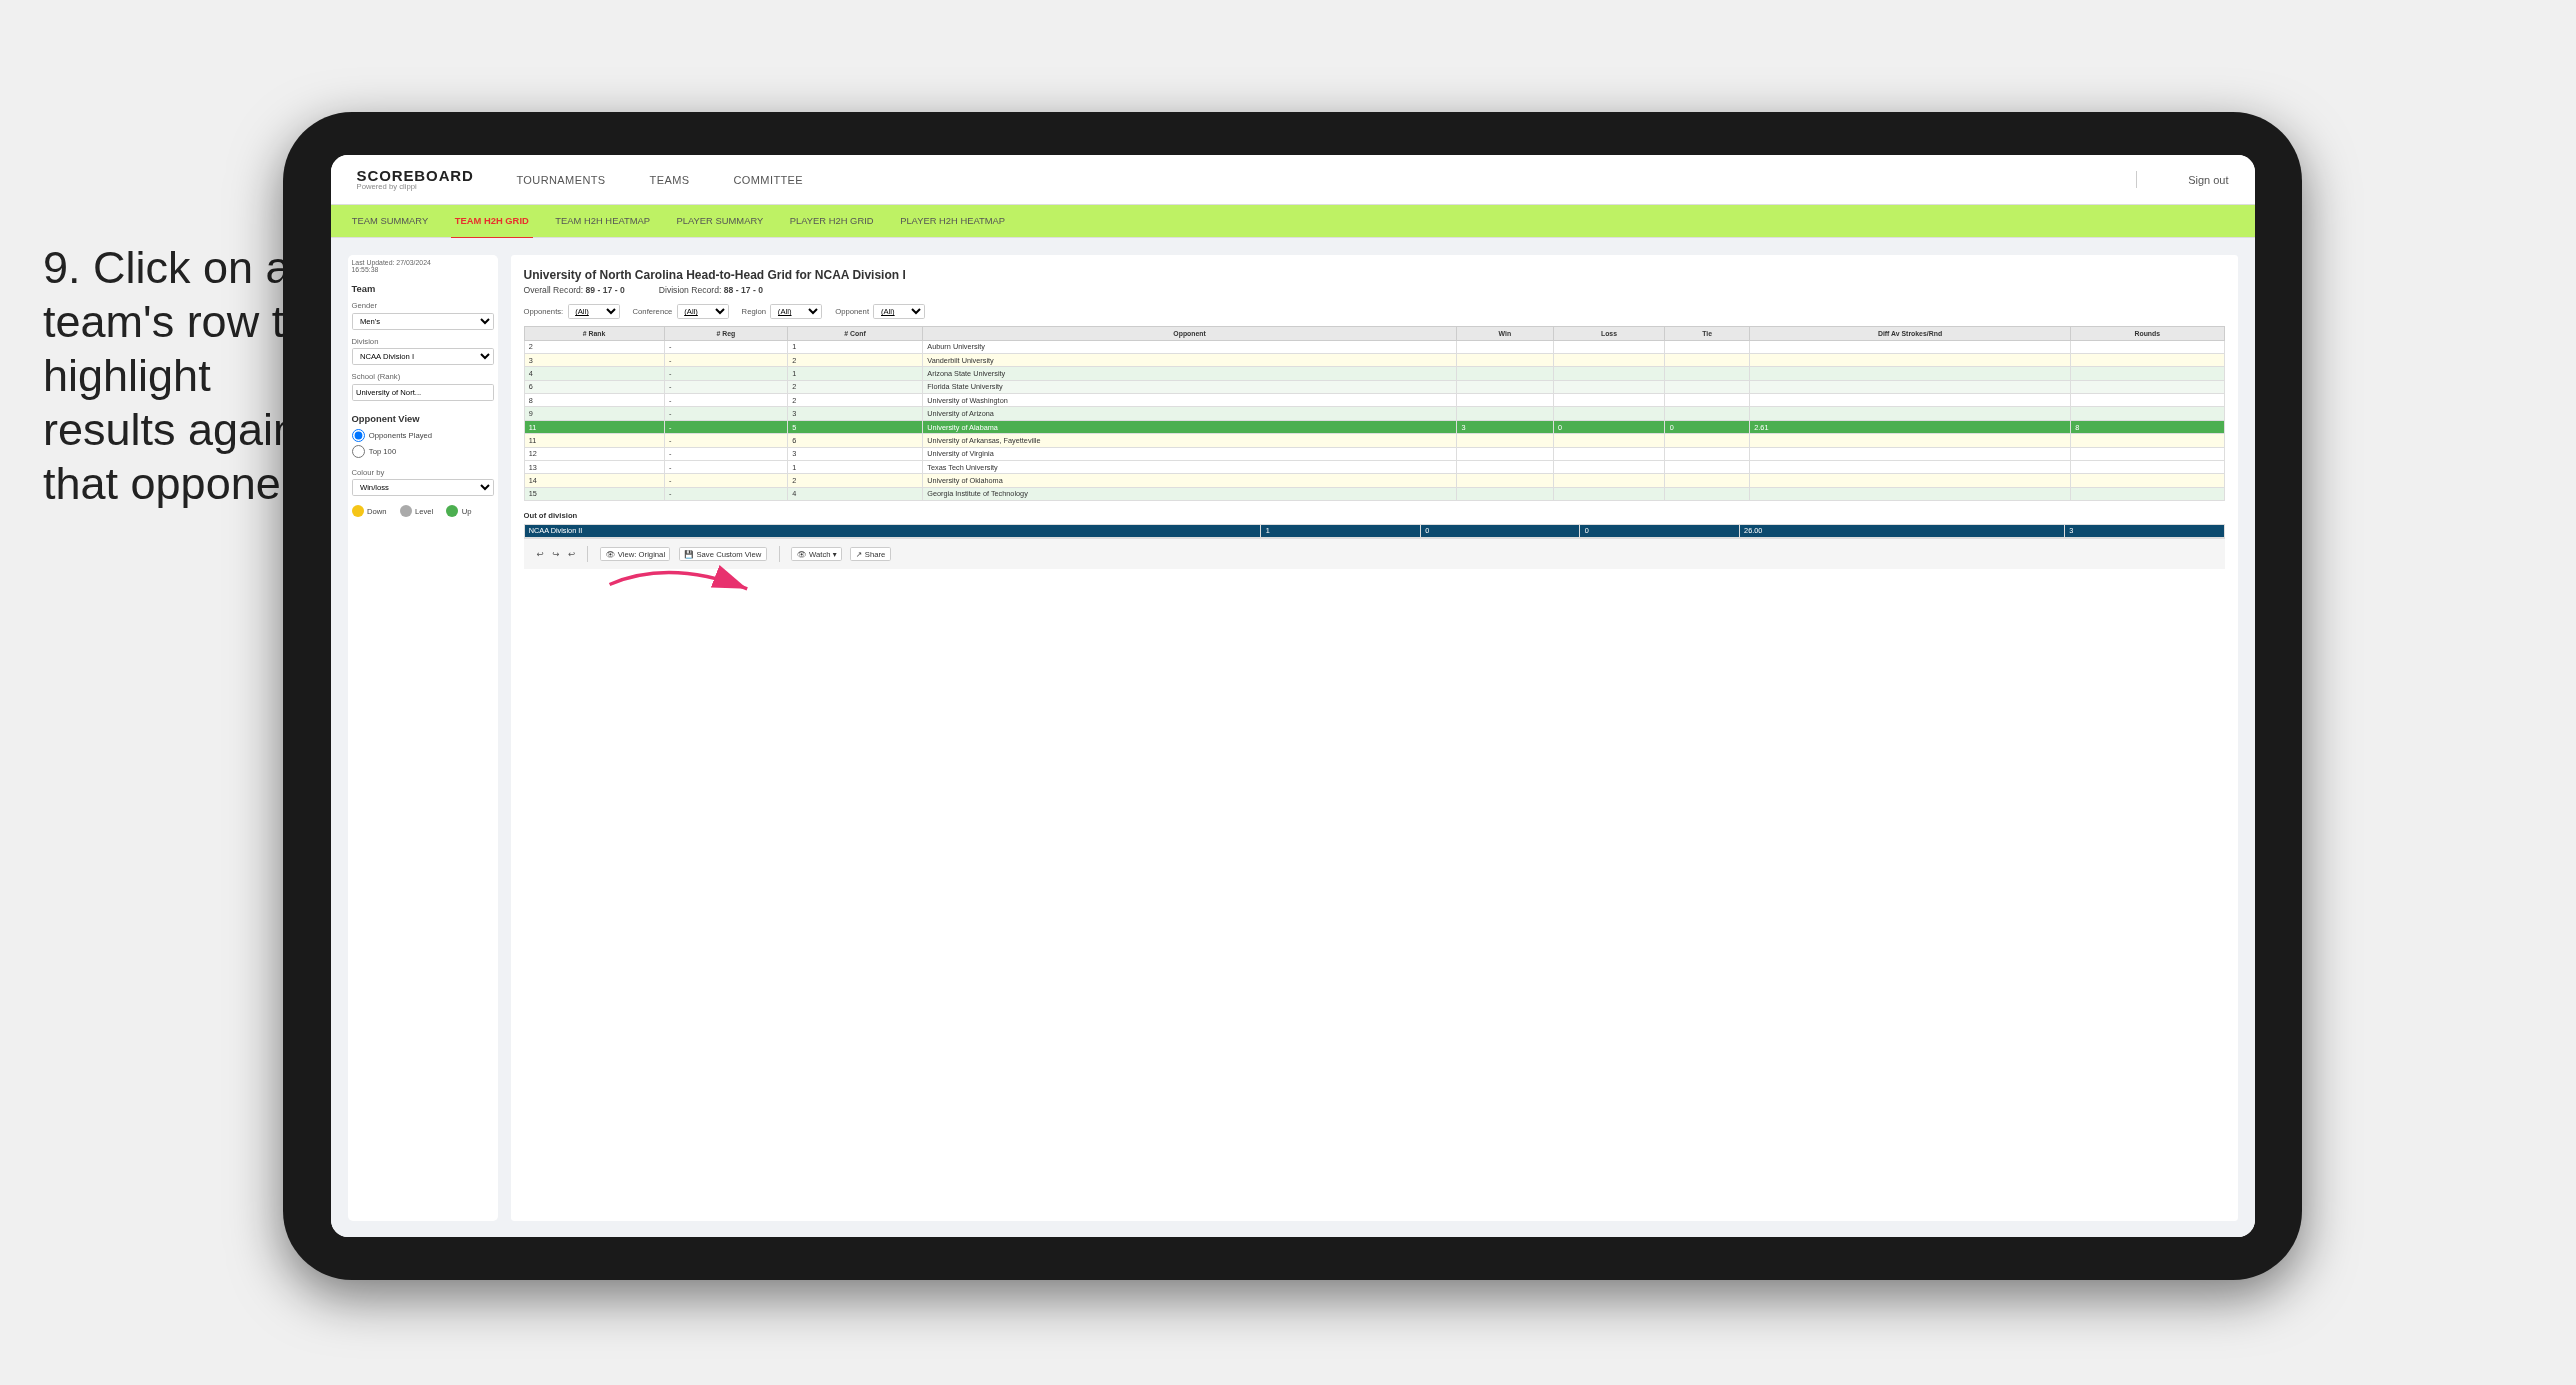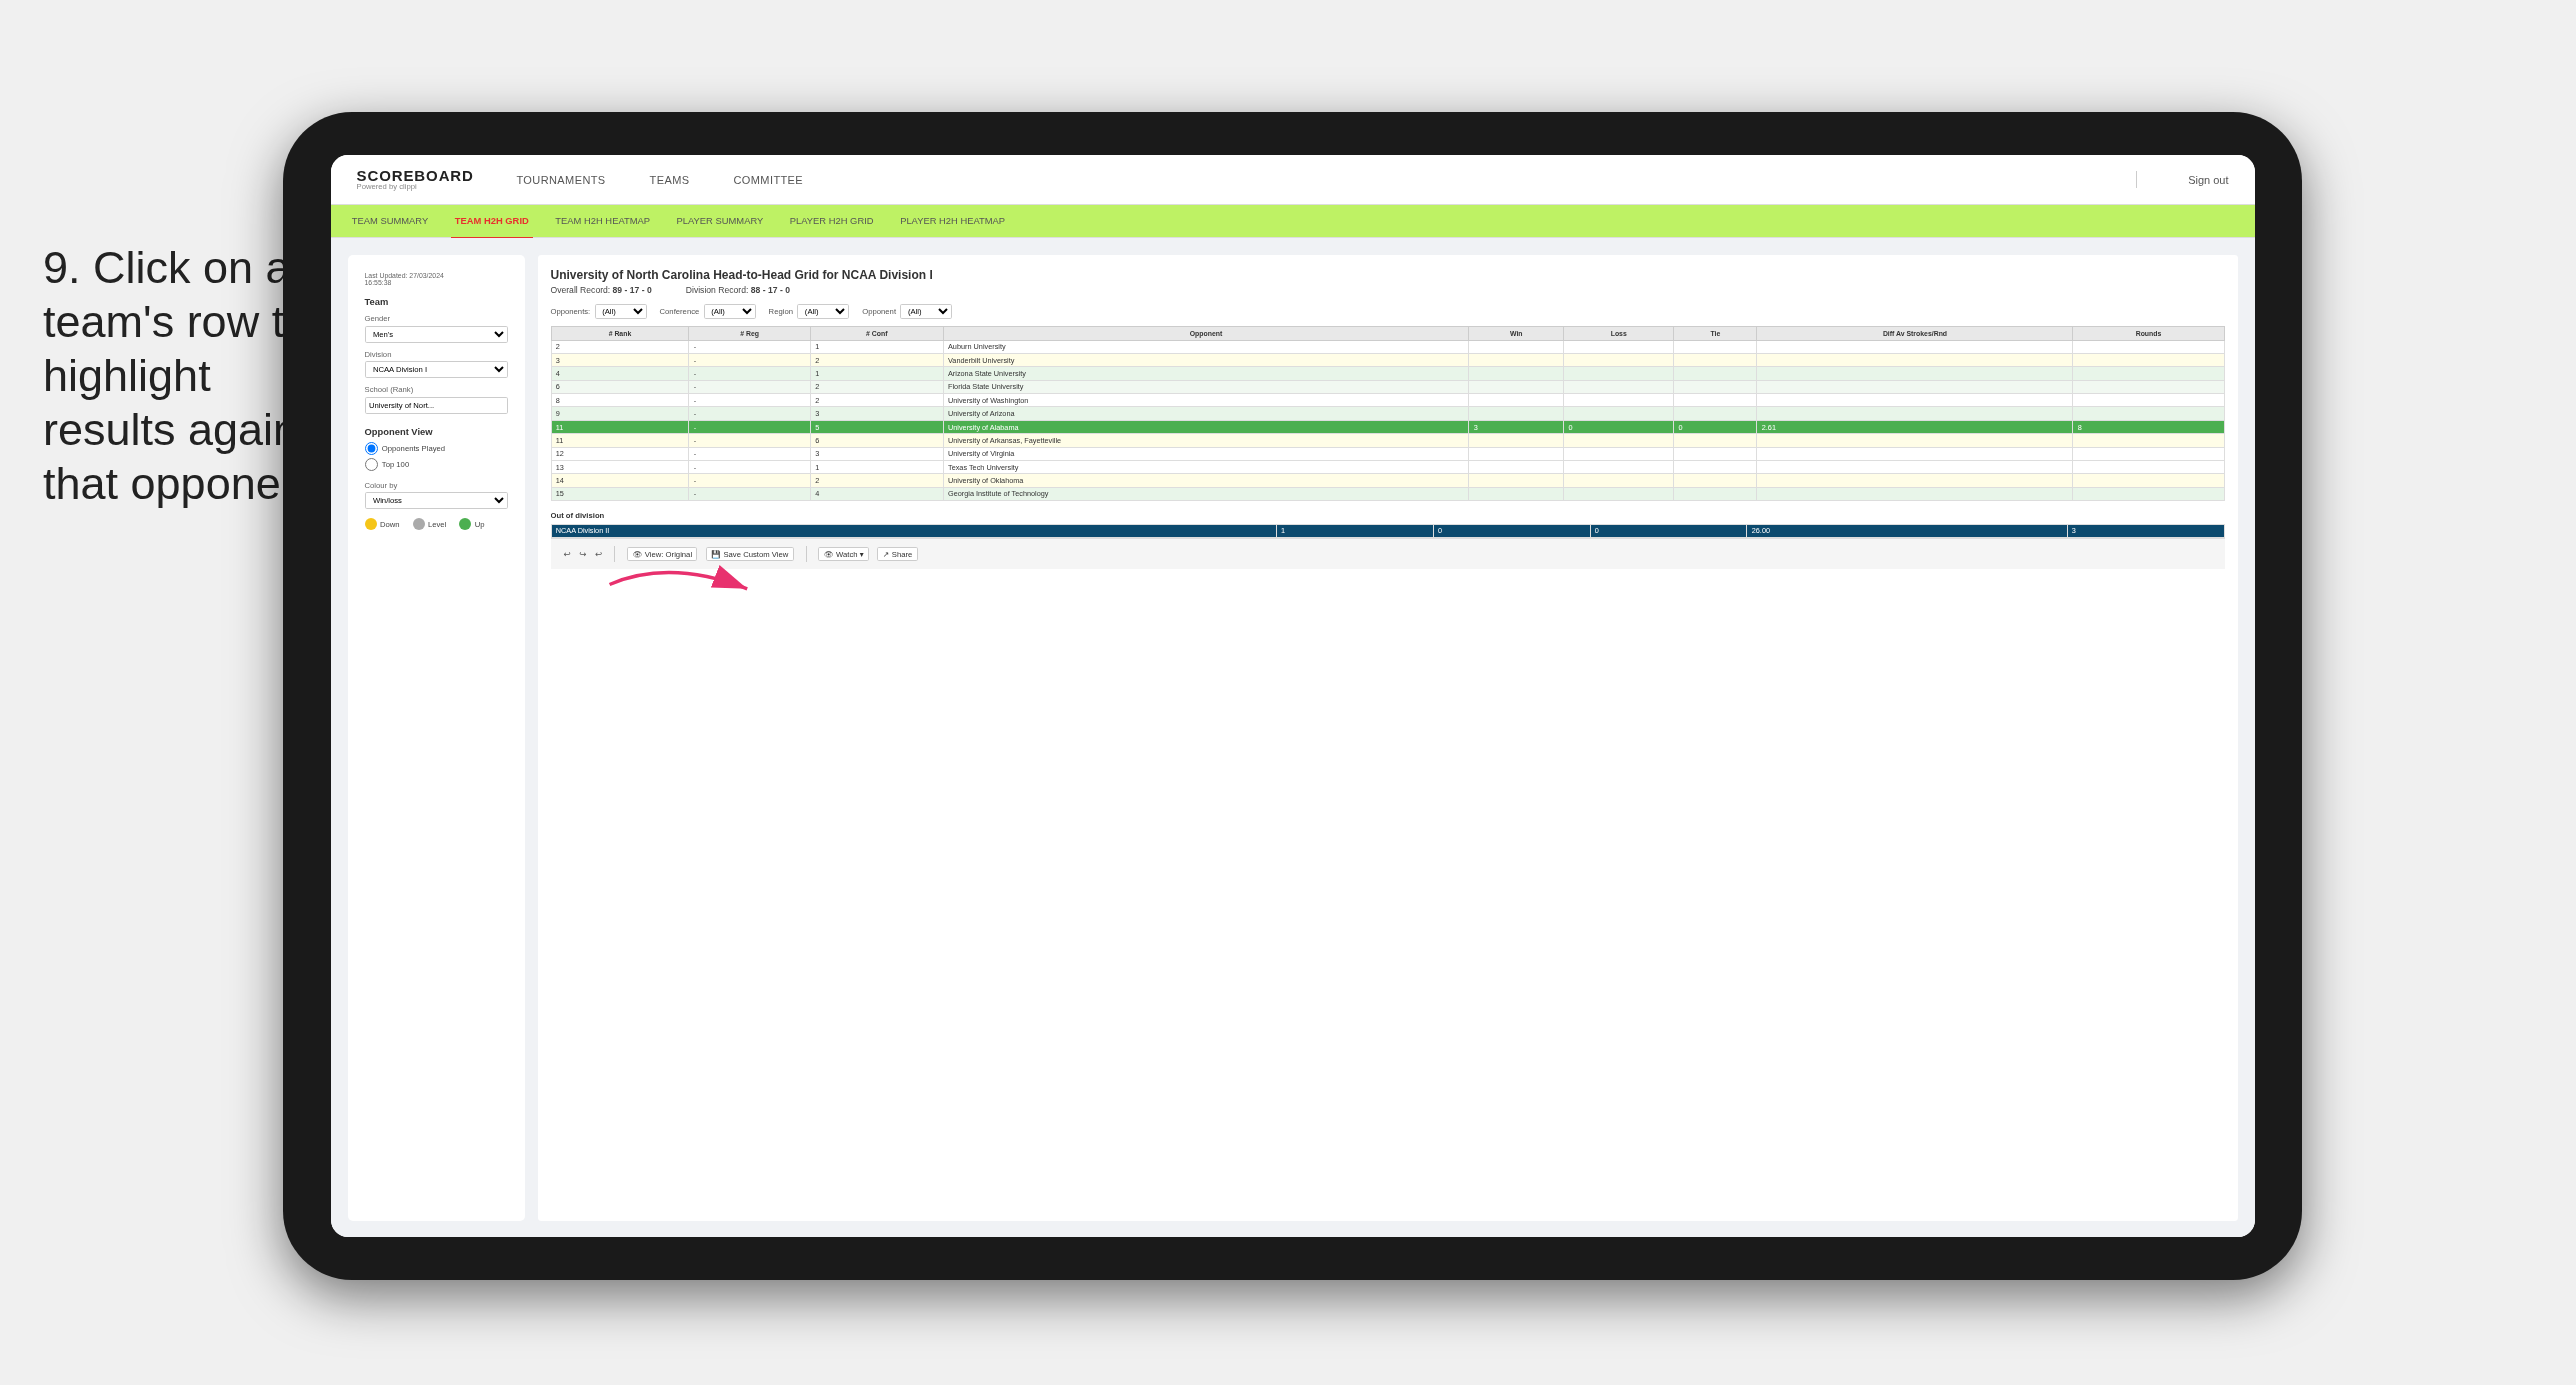--- a/index.html
+++ b/index.html
@@ -137,24 +137,24 @@
     .main-content {
       display: flex;
       height: calc(1082px - 82px);
       background: #f0f2f5;
       padding: 17px;
       gap: 13px;
     }
 
     
     .left-panel {
-      width: 177px;
+      width: 150px;
       background: #fff;
       border-radius: 5px;
-      padding: 17px;
+      padding: 4px;
       font-size: 8.6px;
       flex-shrink: 0;
     }
 
     .last-updated {
       font-size: 6.9px;
       color: #666;
       margin-bottom: 10.3px;
     }
 
@@ -270,20 +270,21 @@
     }
 
     .filter-select {
       height: 15.5px;
       font-size: 7.7px;
       border: 0.9px solid #ccc;
       border-radius: 1.7px;
       background: #fff;
       padding: 0 2.6px;
       min-width: 52px;
+      text-decoration: underline;
     }
 
     
     .data-table {
       width: 100%;
       border-collapse: collapse;
       font-size: 7.7px;
     }
 
     .data-table th {

